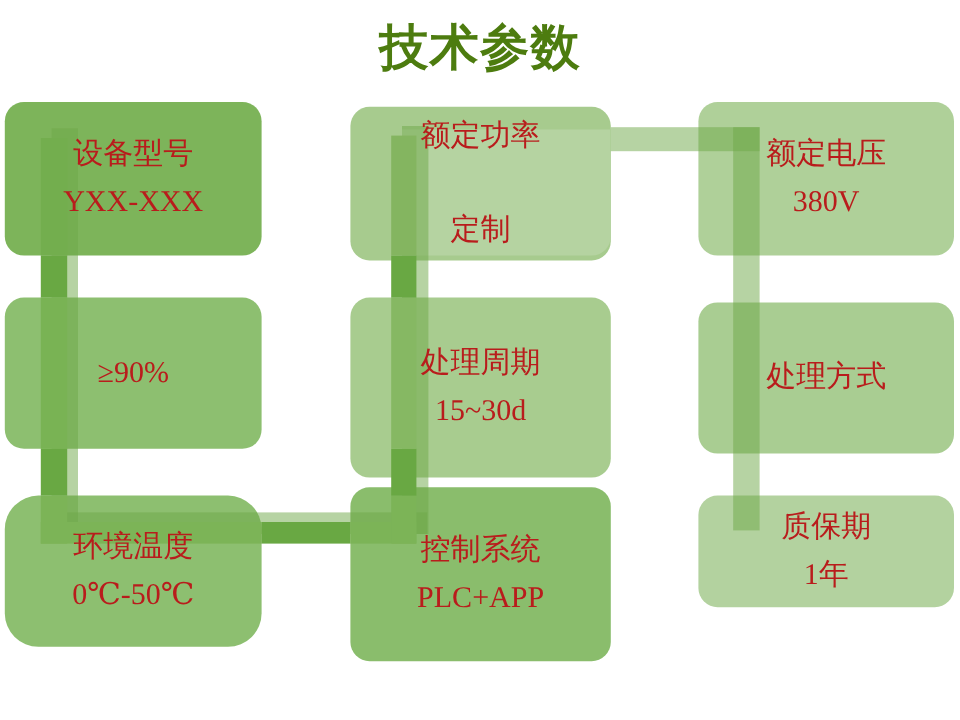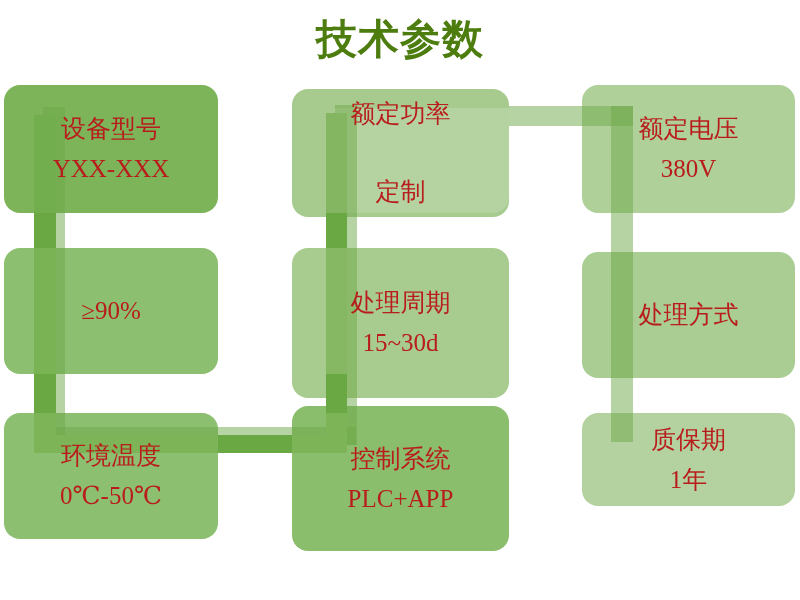--- a/index.html
+++ b/index.html
@@ -9,21 +9,21 @@
          font-size:41px;font-weight:600;color:#4d7c0f;letter-spacing:1px;
          font-family:"DejaVu Sans","Liberation Sans",sans-serif;}
   .box{position:absolute;border-radius:16px;}
   
   .p1{left:4px;  top:85px;  width:214px;height:128px;}
   .p2{left:292px;top:89px;  width:217px;height:128px;gap:38px;}
   .p3{left:582px;top:85px;  width:213px;height:128px;}
   .p4{left:4px;  top:248px; width:214px;height:126px;}
   .p5{left:292px;top:248px; width:217px;height:150px;}
   .p6{left:582px;top:252px; width:213px;height:126px;}
-  .p7{left:4px;  top:413px; width:214px;height:126px;}
+  .p7{left:4px;  top:413px; width:214px;height:126px;border-radius:28px;}
   .p8{left:292px;top:406px; width:217px;height:145px;}
   .p9{left:582px;top:413px; width:213px;height:93px;}
   
   .b1{background:#7DB45A;} .b2{background:#A7CB8E;} .b3{background:#AFD099;}
   .b4{background:#8DBF70;} .b5{background:#A8CC8F;} .b6{background:#A9CD92;}
   .b7{background:#8DBF70;} .b8{background:#8ABD6C;} .b9{background:#B3D29F;}
   
   .b2inset{position:absolute;left:335px;top:108px;width:174px;height:105px;
            background:#B5D3A1;border-radius:0 0 16px 0;}
   

